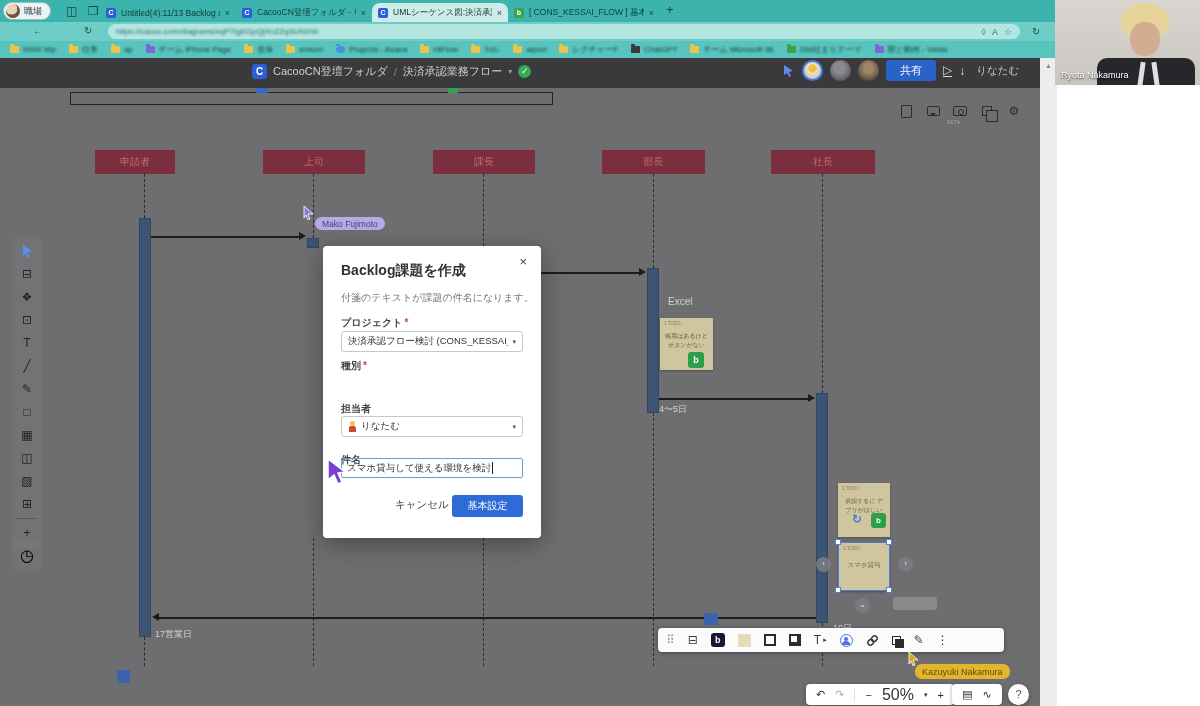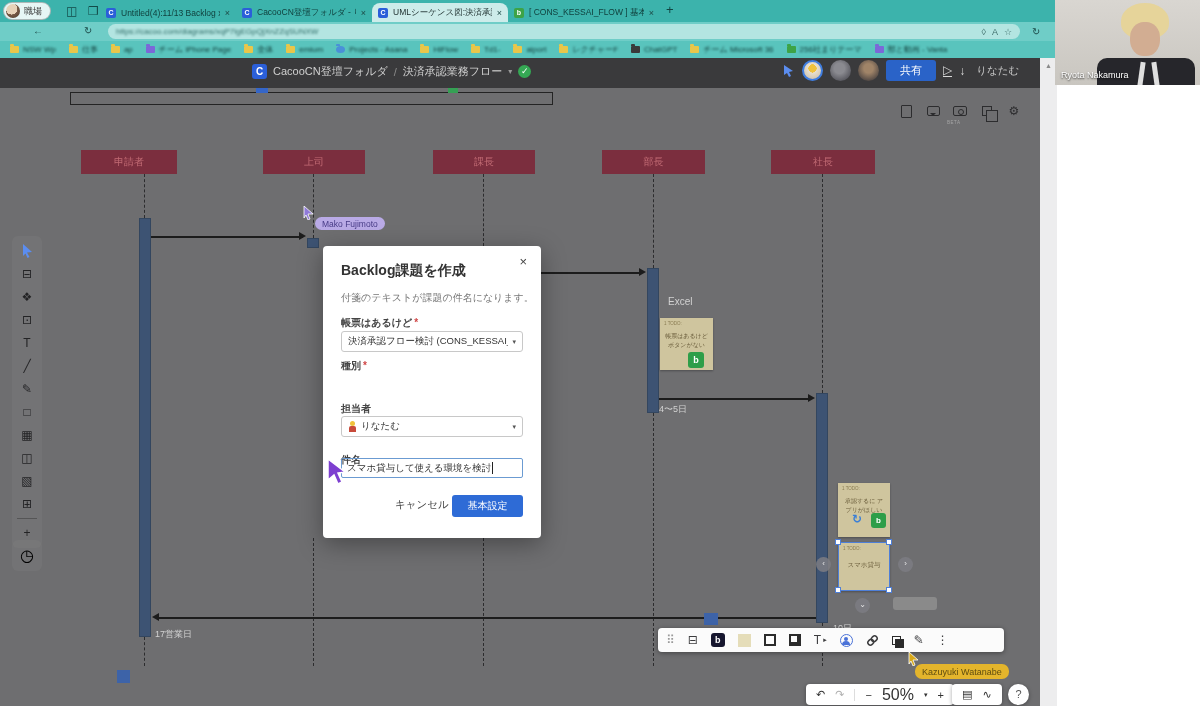--- a/index.html
+++ b/index.html
@@ -47,21 +47,21 @@
   .share-btn{height:21px;padding:0 14px;background:#2a63c8;border-radius:3px;color:#fff;font-size:11px;line-height:21px}
   .hdr-ic{font-size:12px;color:#d8d8d8}
   .hdr-play{border-bottom:1.5px solid #d8d8d8;line-height:12px}
   .hdr-user{font-size:10.5px;color:#c8c8c8;margin-left:4px}
 
   
   .canvas{position:absolute;left:0;top:88px;width:1040px;height:618px;background:#6e6e70;overflow:hidden}
   .frame-rect{position:absolute;left:70px;top:4px;width:483px;height:13px;border:1.5px solid #232323}
   .tick{position:absolute;height:5px;top:0}
   .lane{position:absolute;top:62px;height:24px;background:#7b2e3e;color:#c26b74;font-size:10px;display:flex;align-items:center;justify-content:center}
-  .lane.l0{left:81px;width:96px}.lane.l1{left:263px;width:102px}.lane.l2{left:433px;width:102px}
+  .lane.l0{left:95px;width:80px}.lane.l1{left:263px;width:102px}.lane.l2{left:433px;width:102px}
   .lane.l3{left:602px;width:103px}.lane.l4{left:771px;width:104px}
   .lifeline{position:absolute;width:0;border-left:1.5px dashed #2c2c2e}
   .bar{position:absolute;width:12px;background:#3d5373;border:1px solid #33465f}
   .aline{position:absolute;height:1.5px;background:#1c1c1c}
   .ah-r{position:absolute;width:0;height:0;border-top:4px solid transparent;border-bottom:4px solid transparent;border-left:7px solid #1c1c1c}
   .ah-l{position:absolute;width:0;height:0;border-top:4px solid transparent;border-bottom:4px solid transparent;border-right:7px solid #1c1c1c}
   .cv-label{position:absolute;color:#d2d2d2;font-size:9px}
   .sticky{position:absolute;background:#cfc59e;box-shadow:0 1px 2px rgba(0,0,0,.3);padding:3px 4px;color:#6b5e3c}
   .sticky .hd{font-size:4.5px;color:#8a7c52}
   .sticky .bd{font-size:6px;text-align:center;margin-top:6px;line-height:1.5}
@@ -351,21 +351,21 @@
     <svg class="cursor-svg" style="left:303px;top:118px" width="12" height="14" viewBox="0 0 12 14">
         <path d="M1 0 L10 8 L5 8 L7 13 L5 14 L3 9 L1 12 Z" fill="#8f7ad8" stroke="#fff" stroke-width=".8"></path>
       </svg>
     <div class="collab-pill mako">
         <span>Mako Fujimoto</span>
       </div>
     <svg class="cursor-svg" style="left:908px;top:564px" width="12" height="14" viewBox="0 0 12 14">
         <path d="M1 0 L10 8 L5 8 L7 13 L5 14 L3 9 L1 12 Z" fill="#d8a818" stroke="#fff" stroke-width=".8"></path>
       </svg>
     <div class="collab-pill kazu">
-        <span>Kazuyuki Watanabe</span>
+        <span>Kazuyuki Nakamura</span>
       </div>
 
     <div class="cti" style="left:896px">
         <span class="ic-page"></span>
       </div>
     <div class="cti" style="left:923px">
         <span class="ic-comment"></span>
       </div>
     <div class="cti" style="left:950px">
         <span class="ic-video"></span>
@@ -441,21 +441,21 @@
       <span>∿</span>
     </div>
     <div class="zhelp">?</div>
   </div>
 
   <div class="modal">
     <span class="m-close">×</span>
     <div class="m-title">Backlog課題を作成</div>
     <div class="m-desc">付箋のテキストが課題の件名になります。</div>
 
-    <div class="m-label" style="top:70px"><span>帳票はあるけど</span><span class="req">*</span></div>
+    <div class="m-label" style="top:70px"><span>プロジェクト</span><span class="req">*</span></div>
     <div class="m-select" style="top:85px">
       <span style="overflow:hidden;white-space:nowrap">決済承認フロー検討 (CONS_KESSAI_FL...</span>
       <span class="caret">▾</span>
     </div>
 
     <div class="m-label" style="top:113px"><span>種別</span><span class="req">*</span></div>
 
     <div class="m-label" style="top:156px"><span>担当者</span></div>
     <div class="m-select" style="top:170px">
       <span class="mini-person"></span>

